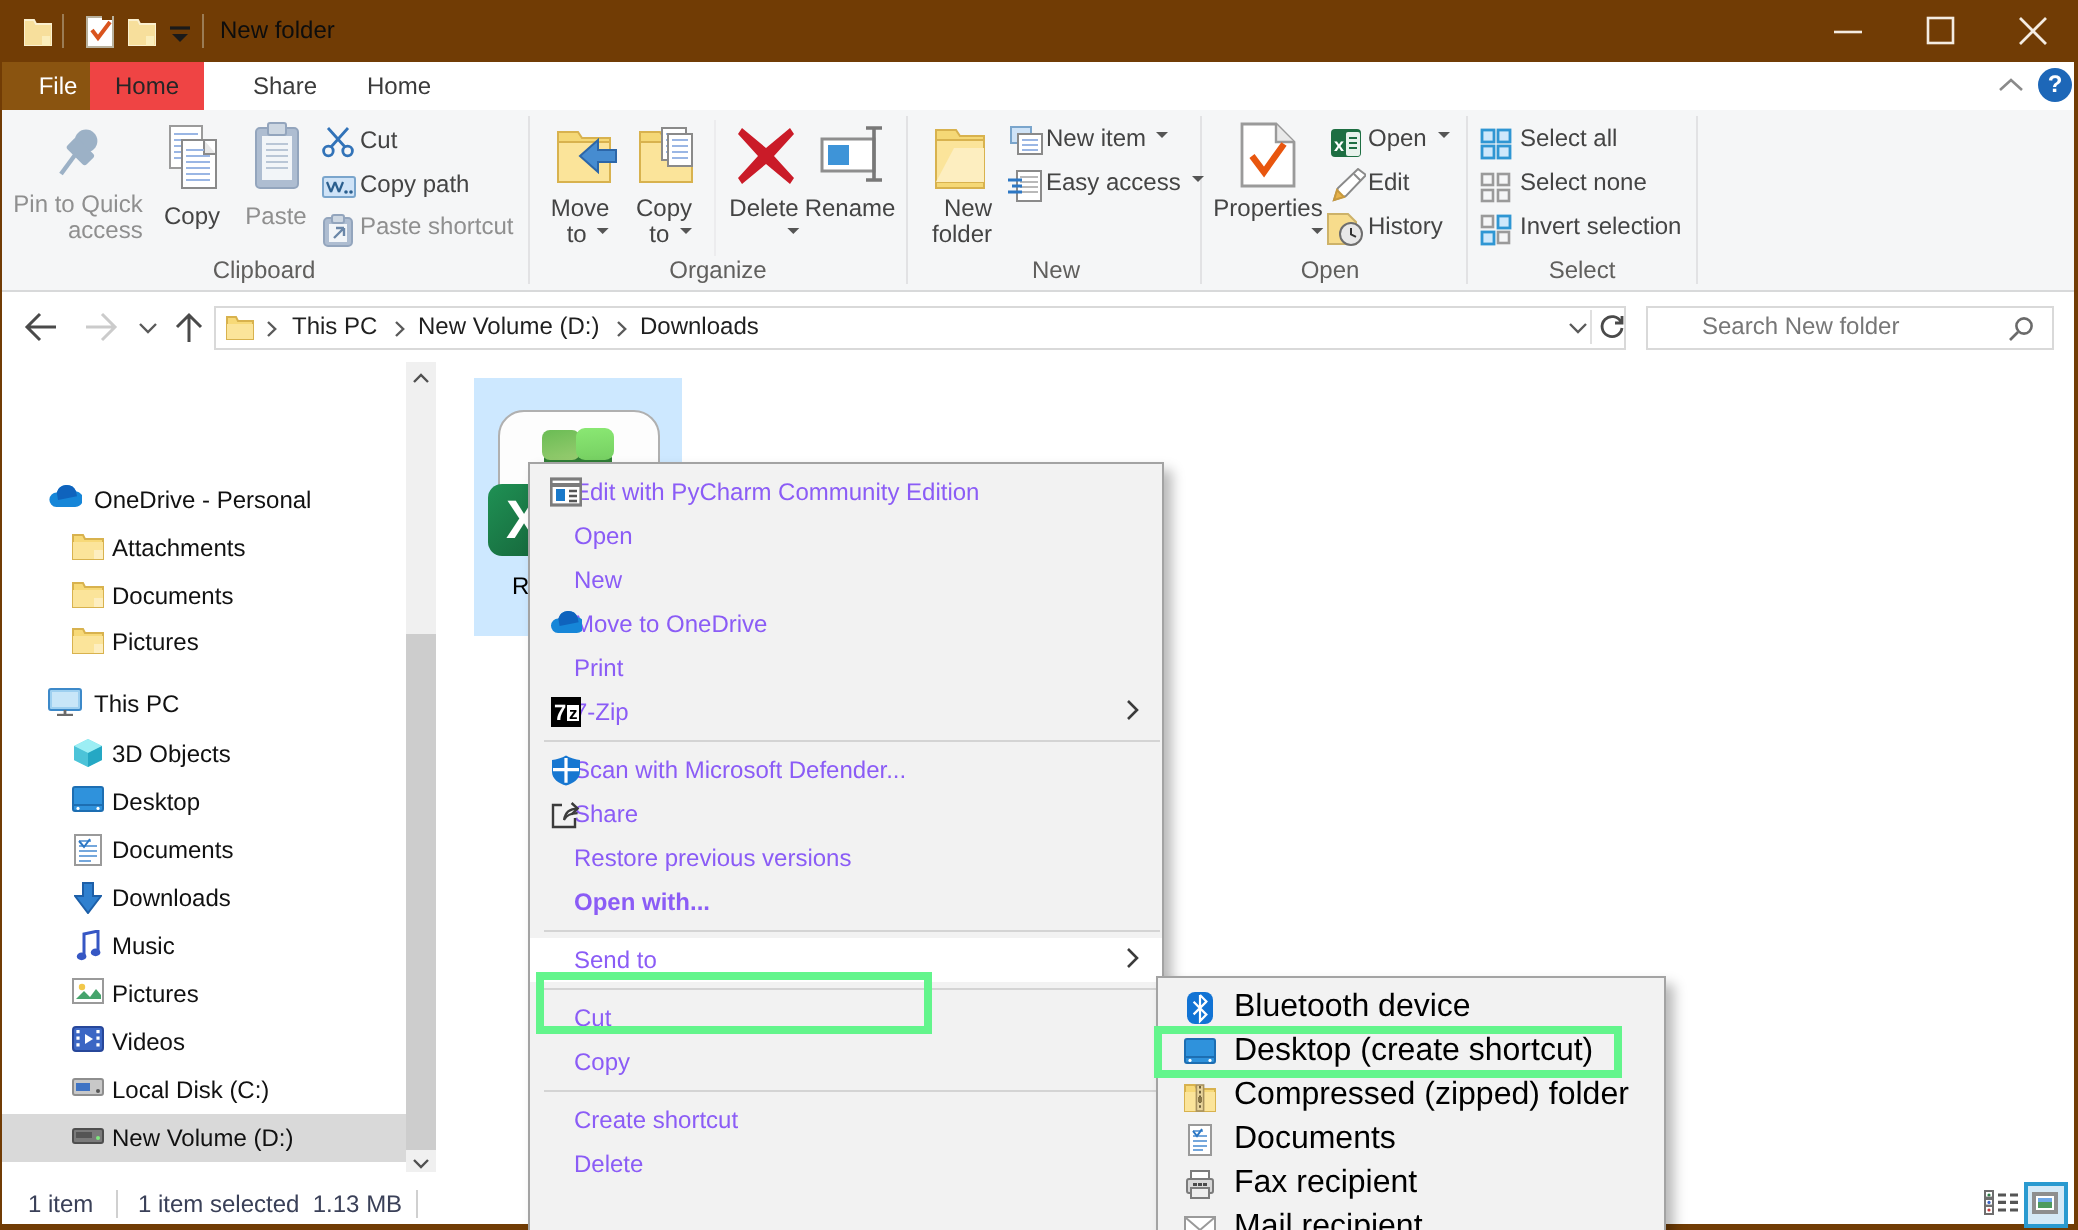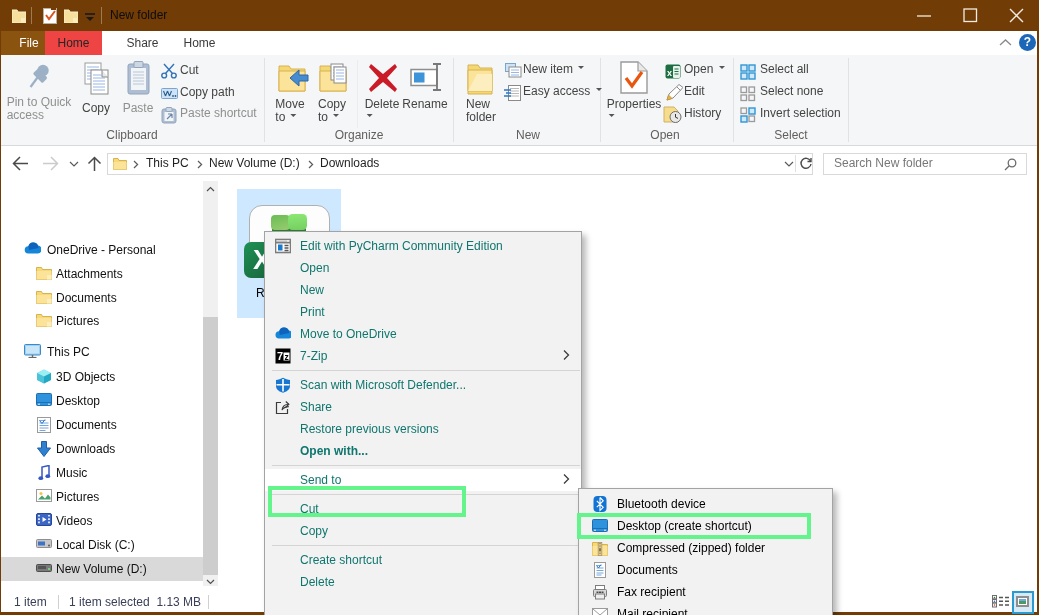--- a/index.html
+++ b/index.html
@@ -11,45 +11,45 @@
 #tabrow{left:1px;top:31px;width:860px;height:24px;background:#fff}
 .tab{position:absolute;top:0;height:24px;font-size:12px;display:flex;align-items:center;justify-content:center}
 #tab-file{left:0;width:56px;background:#8a5410;color:#fff}
 #tab-home{left:44px;width:57px;background:#ef4444;color:#262626}
 #tab-share{left:113px;width:57px;color:#3b3b3b}
 #tab-view{left:170px;width:57px;color:#3b3b3b}
 
 #ribbon{left:1px;top:55px;width:1036px;height:91px;background:#f5f6f7;border-bottom:1px solid #d8d9da}
 .vsep{position:absolute;top:3px;height:84px;width:1px;background:#e2e2e4}
 .glabel{position:absolute;font-size:12px;color:#605f5d;transform:translateX(-50%);top:73px}
-.biglab{position:absolute;font-size:12px;color:#444;text-align:left;transform:translateX(-50%);line-height:12.5px;white-space:pre}
+.biglab{position:absolute;font-size:12px;color:#444;text-align:right;transform:translateX(-50%);line-height:12.5px;white-space:pre}
 .slab{position:absolute;font-size:12px;color:#444;white-space:nowrap}
 .gray{color:#8f8f8f!important}
 .tri{display:inline-block;width:0;height:0;border:3.2px solid transparent;border-top:3.8px solid #555;margin-left:2px;vertical-align:1px}
 
 #addrrow{left:1px;top:146px;width:1036px;height:28px;background:#fff}
 #addrbox{position:absolute;left:106px;top:7px;width:706px;height:22px;border:1px solid #d9d9d9;background:#fff}
-#searchbox{position:absolute;left:822px;top:7px;width:204px;height:22px;border:1px solid #d9d9d9;background:#fff;font-size:12px;color:#777;line-height:19px;padding-left:10px}
+#searchbox{position:absolute;left:822px;top:7px;width:204px;height:22px;border:1px solid #d9d9d9;background:#fff;font-size:12px;color:#777;line-height:19px;padding-left:27px}
 .crumb{position:absolute;top:0;height:19px;line-height:19px;font-size:12px;color:#1f1f1f;white-space:nowrap}
 .chev{position:absolute;top:0;height:19px;line-height:19px;font-size:9px;color:#5a5a5a}
 
 #sidebar{left:0;top:174px;width:230px;height:421px}
 #content{left:0;top:0;width:1039px;height:615px}
 .srow{position:absolute;height:24px;font-size:12px;color:#111;line-height:24px;white-space:nowrap}
 
 #statusbar{left:1px;top:592px;width:1036px;height:20px;background:#fff;font-size:12px;color:#3a4058}
 
 #menu{left:264px;top:231px;width:318px;height:400px;background:#f2f2f2;border:1px solid #a3a3a3;box-shadow:4px 4px 6px rgba(0,0,0,.28);padding-top:3px;z-index:30}
 #submenu{left:578px;top:488px;width:255px;height:140px;background:#f2f2f2;border:1px solid #a3a3a3;box-shadow:4px 4px 6px rgba(0,0,0,.28);padding-top:4px;z-index:40}
-.mi{position:relative;height:22px;font-size:12px;color:#0f766e;line-height:22px;padding-left:35px;white-space:nowrap}
+.mi{position:relative;height:22px;font-size:12px;color:#8b5cf6;line-height:22px;padding-left:22px;white-space:nowrap}
 .mi .ic{position:absolute;left:10px;top:3px;width:16px;height:16px}
 .msep{height:1px;background:#d4d4d4;margin:3px 1px 3px 7px}
 .mi.hov{background:#fff}
 .marrow{position:absolute;right:11px;top:4px}
-.smi{position:relative;height:22px;font-size:12px;color:#000;line-height:22px;padding-left:38px;white-space:nowrap}
+.smi{position:relative;height:22px;font-size:16px;color:#000;line-height:22px;padding-left:38px;white-space:nowrap}
 .smi .ic{position:absolute;left:13px;top:3px;width:16px;height:16px}
 
 .greenbox{position:absolute;border:4px solid #63f58c;z-index:60}
 </style></head>
 <body>
 <div class="abs" id="titlebar">
   <svg class="abs" style="left:12px;top:8px" width="14" height="15">
       <path d="M0 2 h5 l1 2 h8 v11 H0 z" fill="#f7df9c" stroke="#fbf0cf" stroke-width="1"></path>
       <path d="M9 10 h4 v5 h-4 z" fill="#fbeebc"></path>
     </svg>
@@ -430,25 +430,25 @@
 <div class="abs" id="menu">
   <div class="mi"><svg class="ic" viewBox="0 0 16 16">
         <rect x="0.5" y="1.5" width="15" height="13" fill="#fff" stroke="#7c7c7c" stroke-width="1.6"></rect>
         <path d="M1 4.5 h14" stroke="#7c7c7c" stroke-width="2"></path>
         <path d="M12 3 h2" stroke="#fff" stroke-width="1"></path>
         <rect x="3" y="6.5" width="4.5" height="6" fill="#1979ca"></rect>
         <path d="M9.5 7.5 h4 M9.5 10 h4 M9.5 12.5 h4" stroke="#555" stroke-width="1.3"></path>
       </svg>Edit with PyCharm Community Edition</div>
   <div class="mi">Open</div>
   <div class="mi">New</div>
-  <div class="mi">Print</div>
   <div class="mi"><svg class="ic" viewBox="0 0 16 16">
         <path d="M4 12.5 a3.6 3.6 0 0 1 0.2-7.2 A5.1 5.1 0 0 1 13.8 4.6 a3.3 3.3 0 0 1-0.9 7.9 z" fill="#1686d8"></path>
         <path d="M4.2 5.3 A5.1 5.1 0 0 1 13.8 4.6 l0.5 2.5 L4.8 9 z" fill="#0f63bd"></path>
       </svg>Move to OneDrive</div>
+  <div class="mi">Print</div>
   <div class="mi"><svg class="ic" viewBox="0 0 16 16">
         <rect x="0.5" y="0.5" width="15" height="15" fill="#000"></rect>
         <text x="2" y="12" font-size="11" font-weight="bold" fill="#fff" font-family="Liberation Sans">7</text>
         <rect x="8.5" y="4.5" width="6" height="8" fill="#fff"></rect>
         <text x="9.5" y="11.5" font-size="8.5" font-weight="bold" fill="#000" font-family="Liberation Sans">z</text>
       </svg>7-Zip<svg class="marrow" width="7" height="12">
         <path d="M1 1.5 L5.5 6 L1 10.5" stroke="#3b3b3b" stroke-width="1.3" fill="none"></path>
       </svg></div>
   <div class="msep"></div>
   <div class="mi"><svg class="ic" viewBox="0 0 16 16">

